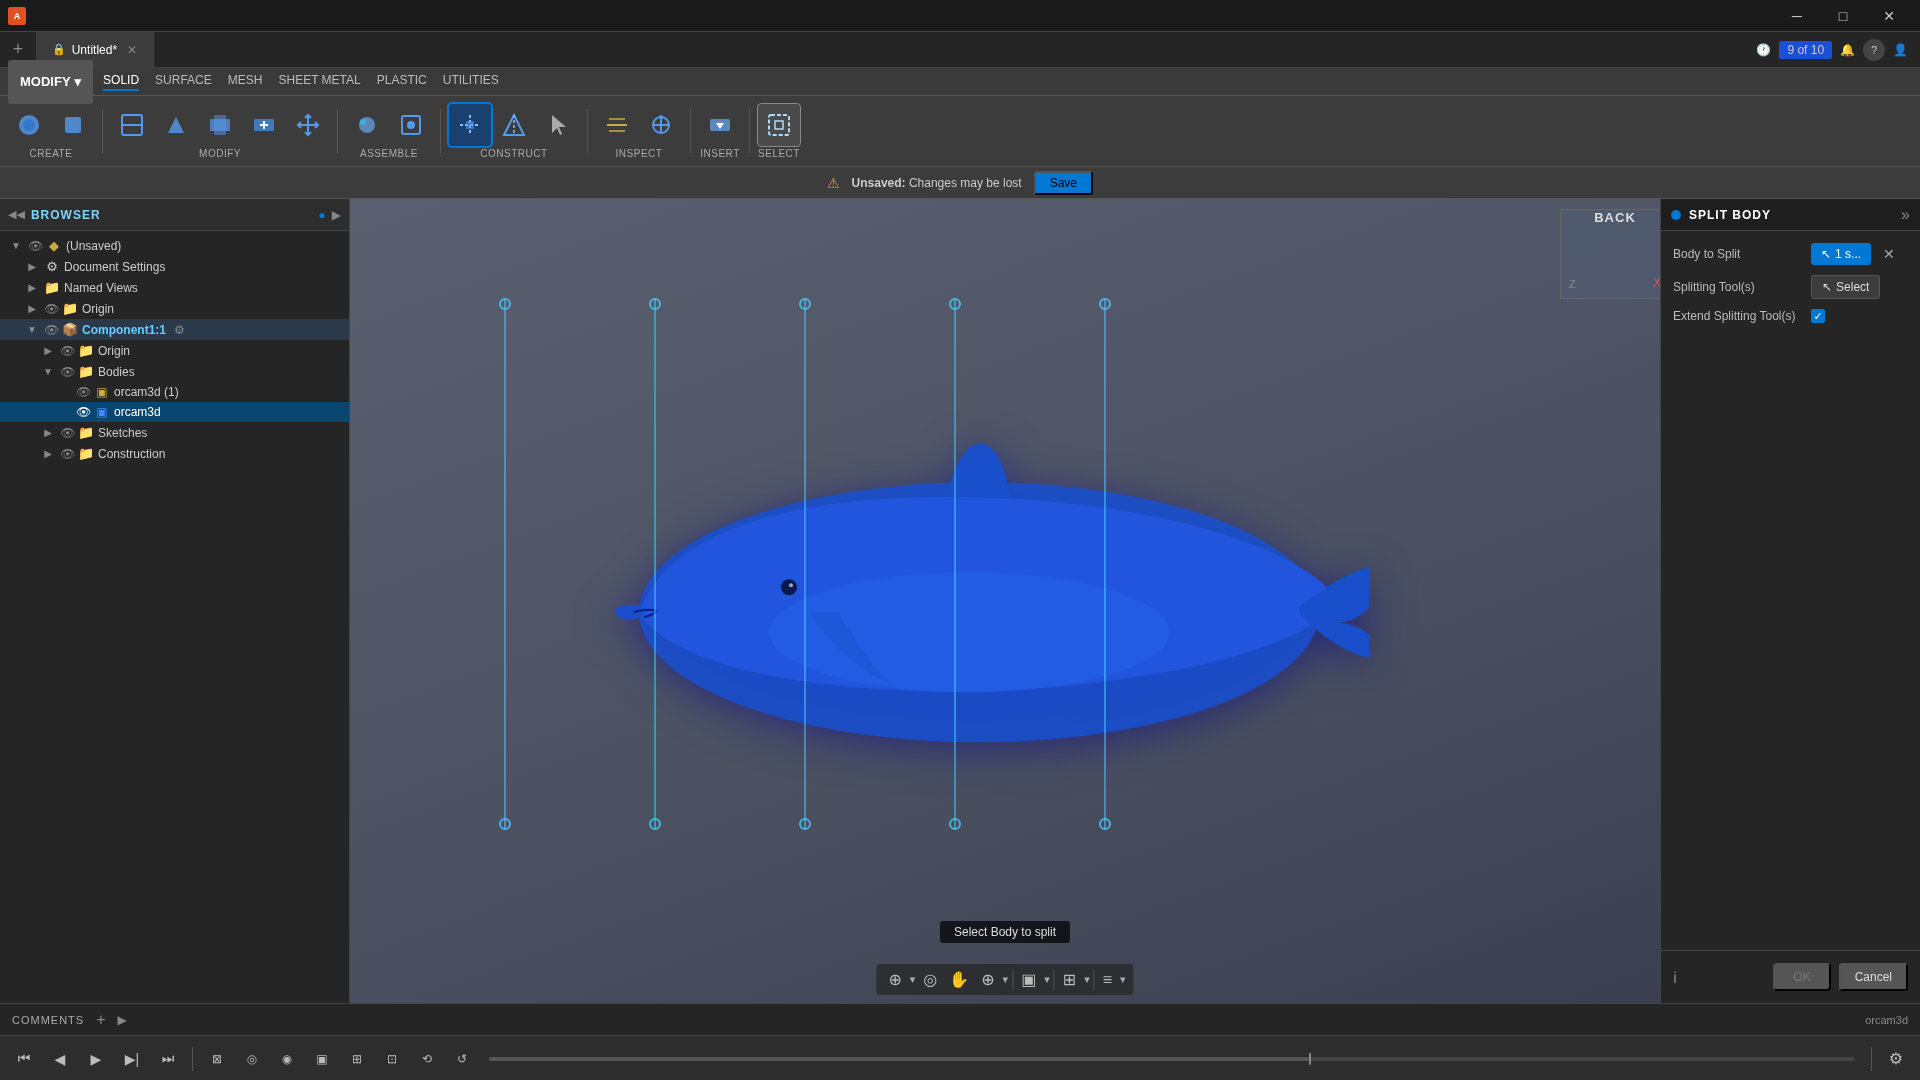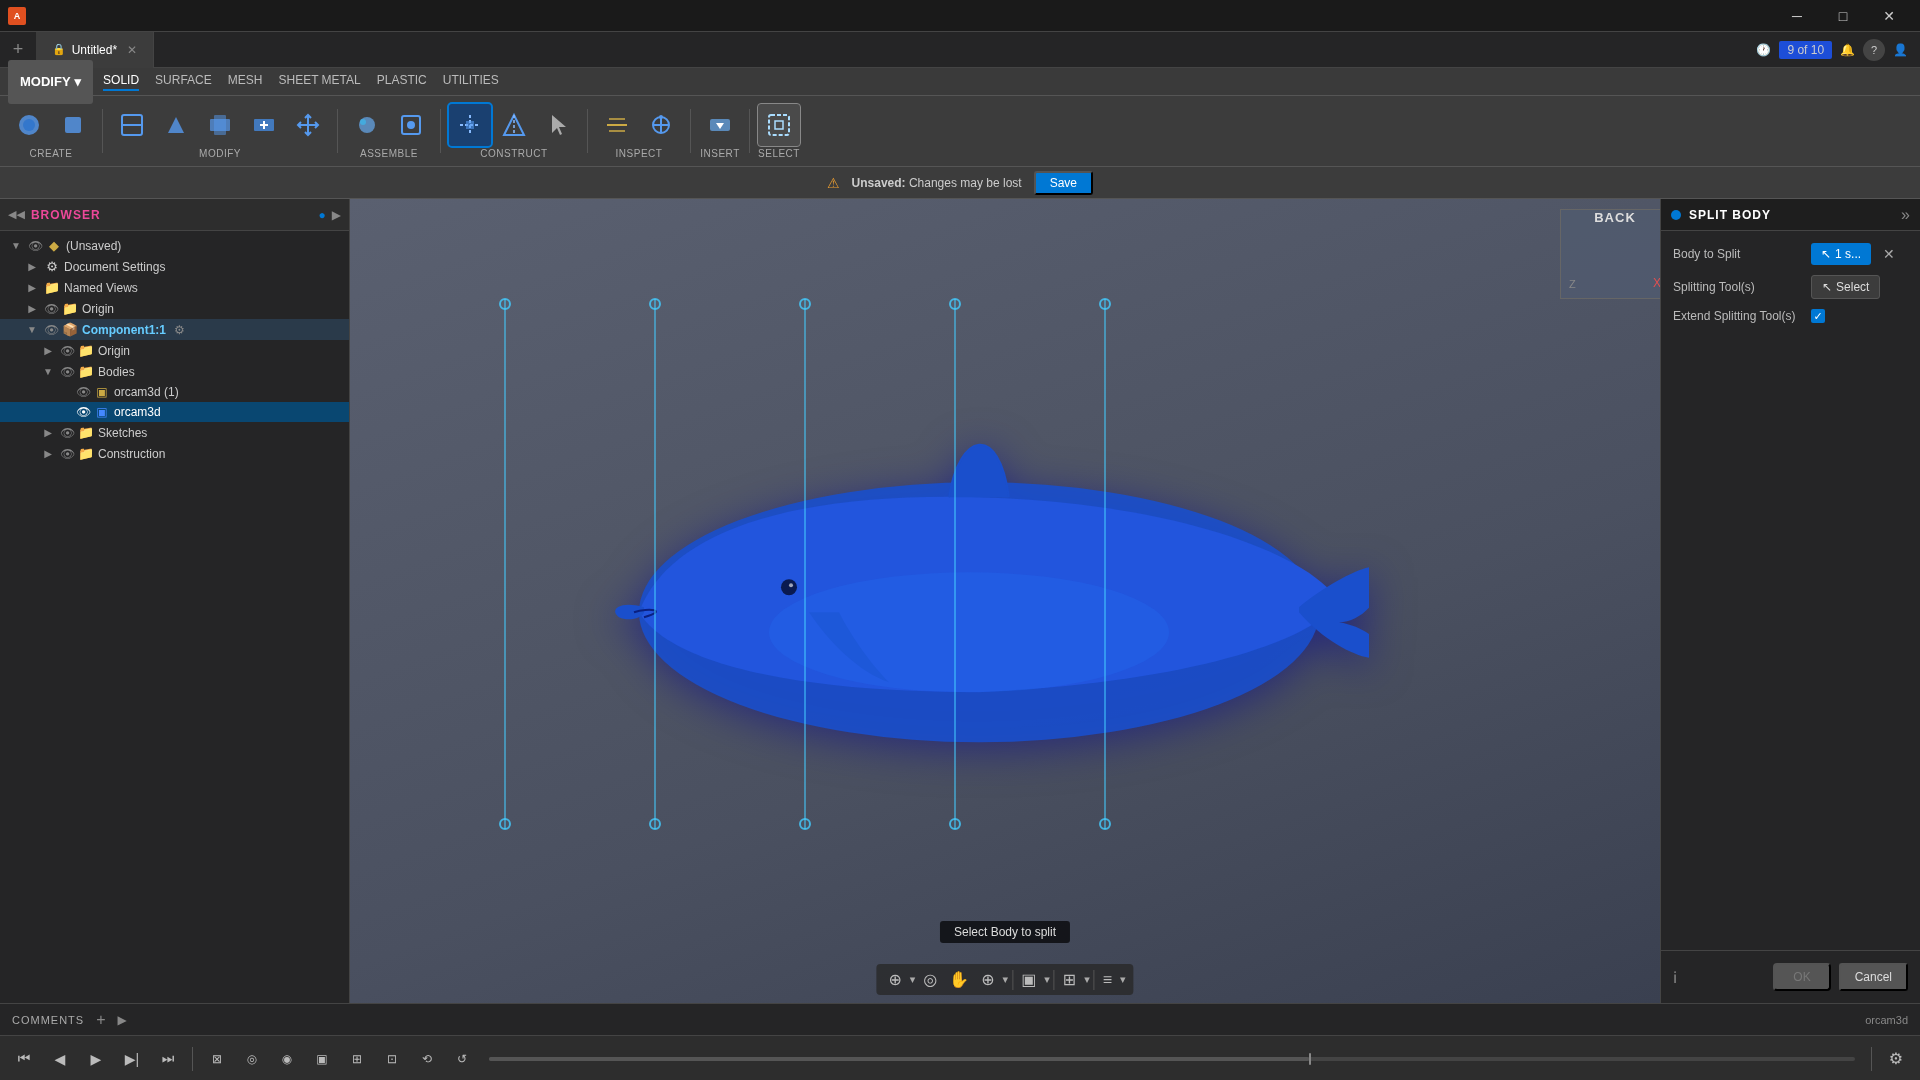--- a/index.html
+++ b/index.html
@@ -57,37 +57,37 @@
     }
     .separator { width: 1px; height: 44px; background: #555; margin: 0 4px; }
 
     
     #unsaved-bar {
       background: #3c3c3c; height: 32px; display: flex; align-items: center;
       justify-content: center; gap: 12px; border-bottom: 1px solid #555;
     }
     .warn-icon { color: #f0a030; font-size: 14px; }
     .save-btn {
-      background: #0078d4; color: #ffffff; padding: 3px 14px; border-radius: 3px;
+      background: #0078d4; color: #000000; padding: 3px 14px; border-radius: 3px;
       cursor: pointer; font-size: 12px;
     }
 
     
     #main { display: flex; height: calc(1080px - 32px - 36px - 98px - 32px - 46px); }
 
     
     #sidebar {
       width: 350px; background: #252526; border-right: 1px solid #444;
       display: flex; flex-direction: column;
     }
     #browser-header {
       background: #2d2d2d; height: 32px; display: flex; align-items: center;
       padding: 0 8px; gap: 6px; border-bottom: 1px solid #444;
     }
-    .browser-title { color: #ec4899; font-weight: bold; font-size: 12px; letter-spacing: 1px; flex: 1; }
+    .browser-title { color: #7dd3fc; font-weight: bold; font-size: 12px; letter-spacing: 1px; flex: 1; }
     .tree { overflow-y: auto; flex: 1; padding: 4px 0; }
     .tree-item { display: flex; align-items: center; gap: 4px; padding: 3px 8px; cursor: pointer; color: #ccc; font-size: 12px; }
     .tree-item.selected { background: #094771; color: #fff; }
     .expander { width: 16px; text-align: center; color: #888; font-size: 10px; flex-shrink: 0; }
     .tree-icon { width: 16px; text-align: center; flex-shrink: 0; font-size: 13px; }
     .eye-icon { width: 14px; text-align: center; flex-shrink: 0; color: #888; font-size: 12px; }
     .indent1 { padding-left: 24px; }
     .indent2 { padding-left: 40px; }
     .indent3 { padding-left: 56px; }
 

